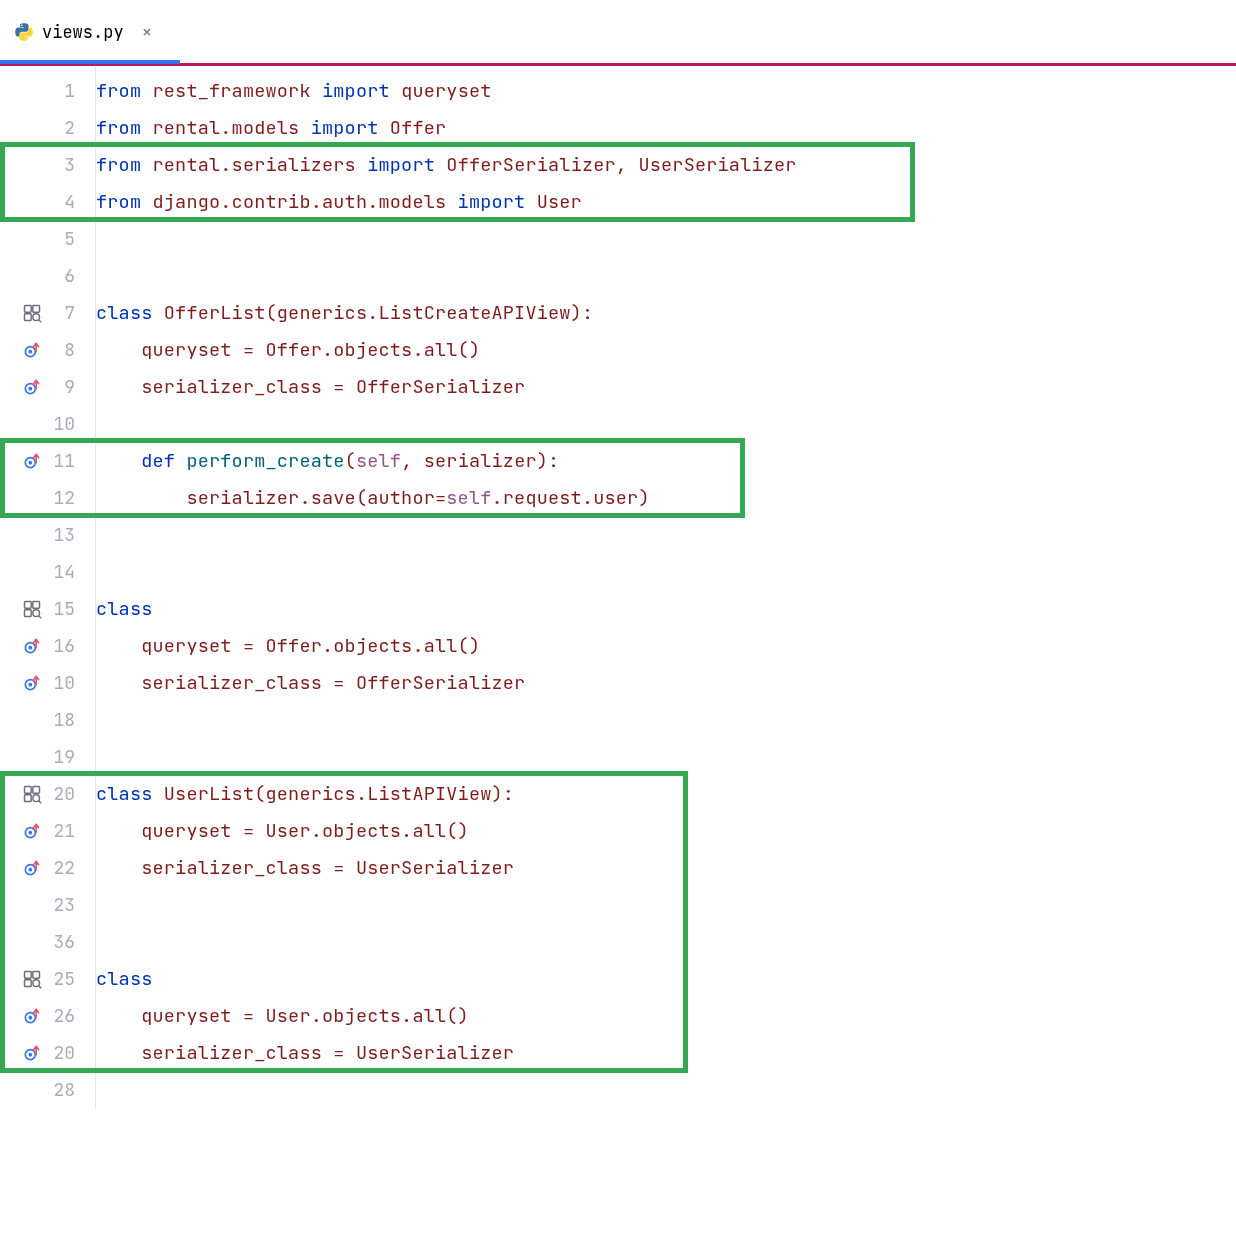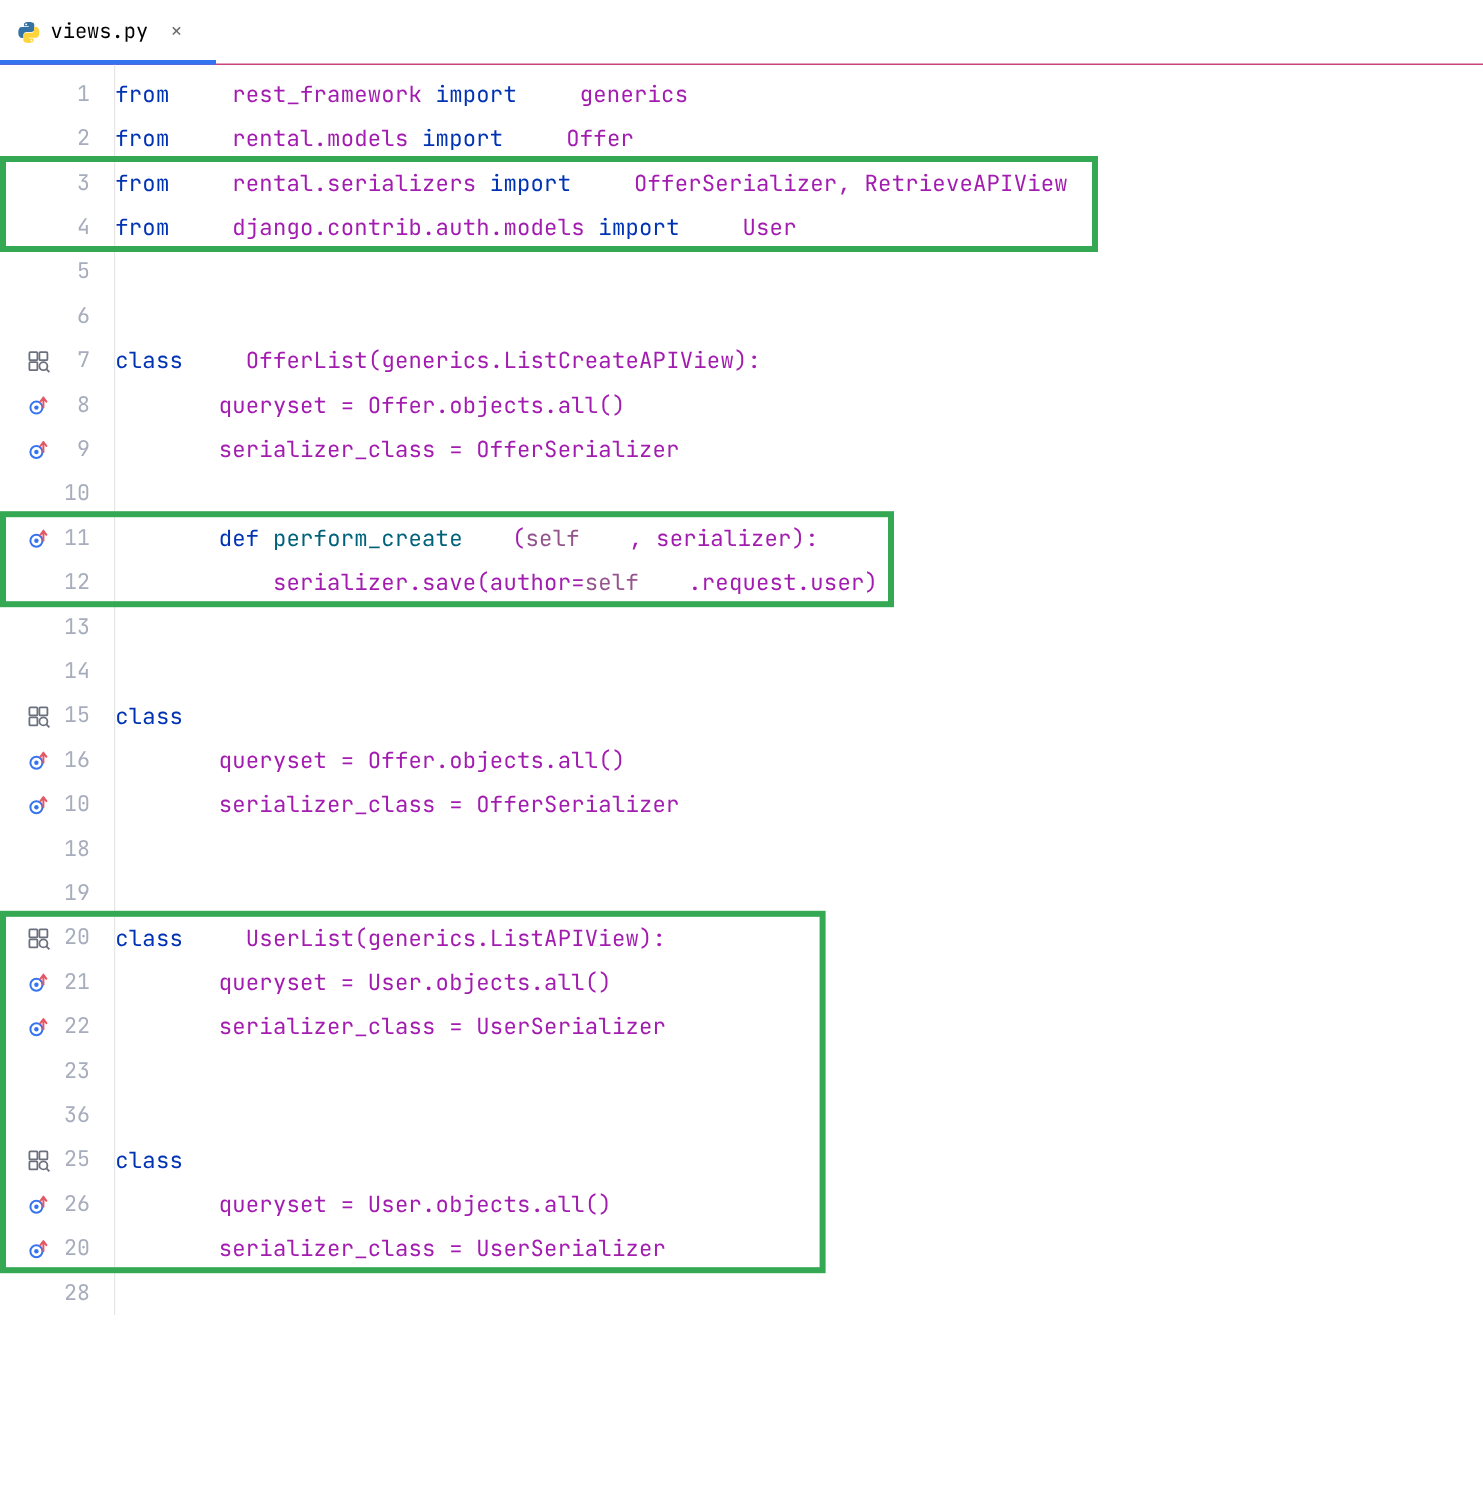--- a/index.html
+++ b/index.html
@@ -6,22 +6,22 @@
   body {
     font-family: "JetBrains Mono", "Consolas", "Menlo", monospace;
     font-size: 18px;
     background: #ffffff;
     color: #080808;
     width: 1236px;
     height: 1248px;
     overflow: hidden;
   }
   .tab-bar {
-    height: 54px;
-    border-bottom: 1px solid #be185d;
+    height: 66px;
+    border-bottom: 3px solid #be185d;
     display: flex;
     align-items: center;
     background: #ffffff;
     position: relative;
   }
   .tab {
     display: flex;
     align-items: center;
     gap: 8px;
     padding: 0 14px;
@@ -85,21 +85,21 @@
     display: flex;
     align-items: center;
     white-space: pre;
     font-size: 18.5px;
     letter-spacing: 0.2px;
   }
   
   .kw { color: #0033b3; }
   .fn { color: #00627a; }
   .self { color: #94558d; }
-  .txt { color: #a21caf; margin-left: 41px; }
+  .txt { color: #7f1d1d; }
   
   .hbox {
     position: absolute;
     border: 5px solid #34a853;
     pointer-events: none;
     z-index: 5;
   }
 </style>
 </head>
 <body>
@@ -306,23 +306,23 @@
             <path d="M17 14 L17 4 M14 8 L17 4 L20 8" fill="none" stroke="#e55765" stroke-width="2" stroke-linecap="round" stroke-linejoin="round"></path>
           </svg>
         </span>
         <span class="num">20</span>
       </div>
       <div class="gline">
         <span class="num">28</span>
       </div>
     </div>
   <div class="code-area" id="code">
-      <div class="cline"><span class="kw">from</span><span class="txt"> rest_framework </span><span class="kw">import</span><span class="txt"> generics</span></div>
+      <div class="cline"><span class="kw">from</span><span class="txt"> rest_framework </span><span class="kw">import</span><span class="txt"> queryset</span></div>
       <div class="cline"><span class="kw">from</span><span class="txt"> rental.models </span><span class="kw">import</span><span class="txt"> Offer</span></div>
-      <div class="cline"><span class="kw">from</span><span class="txt"> rental.serializers </span><span class="kw">import</span><span class="txt"> OfferSerializer, RetrieveAPIView</span></div>
+      <div class="cline"><span class="kw">from</span><span class="txt"> rental.serializers </span><span class="kw">import</span><span class="txt"> OfferSerializer, UserSerializer</span></div>
       <div class="cline"><span class="kw">from</span><span class="txt"> django.contrib.auth.models </span><span class="kw">import</span><span class="txt"> User</span></div>
       <div class="cline"></div>
       <div class="cline"></div>
       <div class="cline"><span class="kw">class </span><span class="txt">OfferList(generics.ListCreateAPIView):</span></div>
       <div class="cline"><span class="txt">    queryset = Offer.objects.all()</span></div>
       <div class="cline"><span class="txt">    serializer_class = OfferSerializer</span></div>
       <div class="cline"></div>
       <div class="cline"><span class="txt">    </span><span class="kw">def </span><span class="fn">perform_create</span><span class="txt">(</span><span class="self">self</span><span class="txt">, serializer):</span></div>
       <div class="cline"><span class="txt">        serializer.save(author=</span><span class="self">self</span><span class="txt">.request.user)</span></div>
       <div class="cline"></div>

